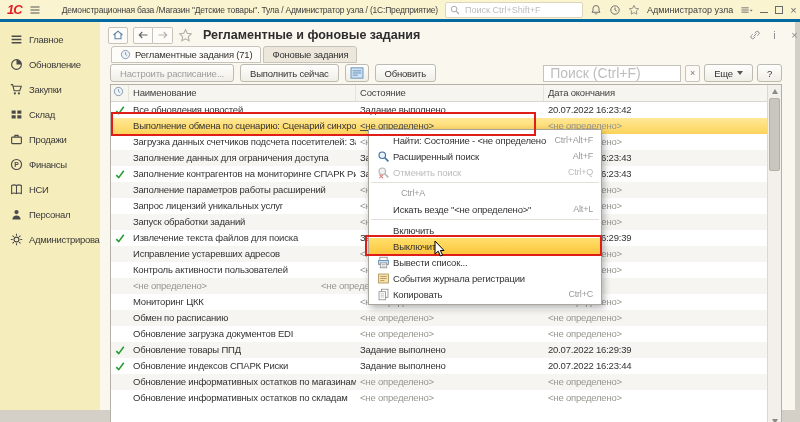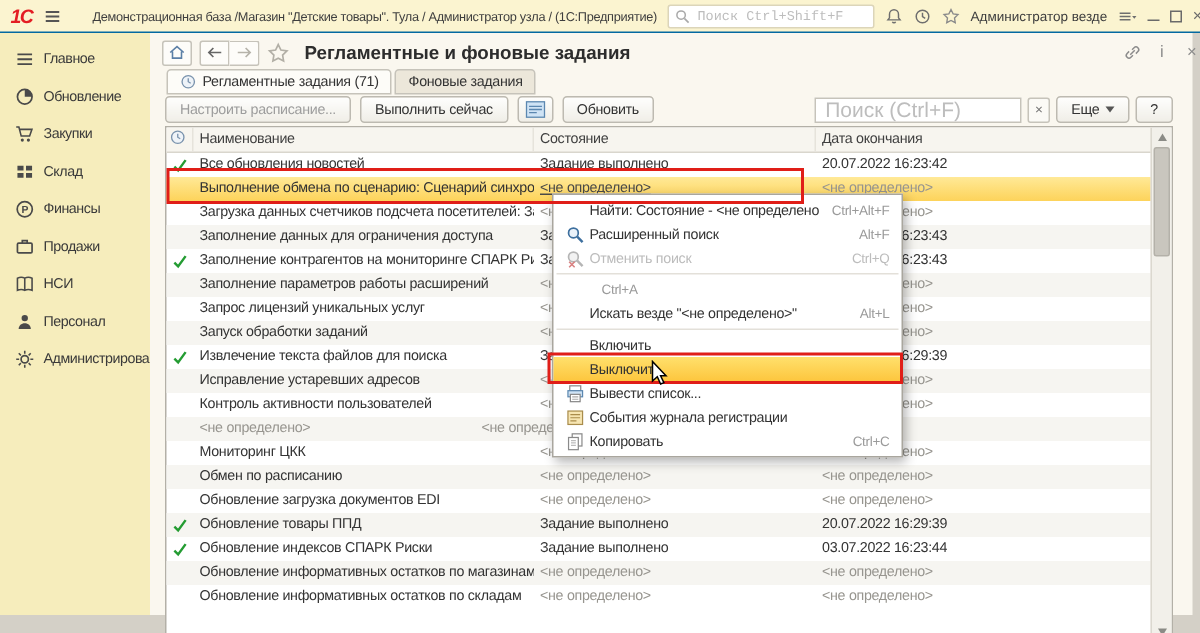--- a/index.html
+++ b/index.html
@@ -1,27 +1,27 @@
 <!DOCTYPE html>
 <html><head>
 <meta charset="utf-8">
 <style>
   html,body{margin:0;padding:0;width:800px;height:422px;overflow:hidden;
     font-family:"Liberation Sans","DejaVu Sans",sans-serif;background:#d4d0c7;position:relative}
   *{box-sizing:border-box}
   svg{display:block}
   
   .titlebar{position:absolute;left:0;top:0;width:800px;height:22px;background:#fbf4d0;
-    border-bottom:1px solid #0369a1;display:flex;align-items:center;gap:7px;padding:0 7px;z-index:5}
+    border-bottom:3px solid #0369a1;display:flex;align-items:center;gap:7px;padding:0 7px;z-index:5}
   .logo{color:#e31d23;font-weight:bold;font-style:italic;font-size:13px;letter-spacing:-1px}
   .tb-burger{width:14px;height:14px;display:flex;align-items:center;justify-content:center}
   .tb-title{font-size:8.5px;letter-spacing:-.2px;color:#3e3e3e;margin-left:14px;white-space:nowrap}
   .tb-search{margin-left:auto;display:flex;align-items:center;background:#fff;border:1px solid #dcd5b9;
     border-radius:2px;height:16px;width:138px;padding:0 4px;gap:3px}
-  .tb-search input{border:0;outline:0;flex:1;font-size:9px;color:#333;background:transparent;font-family:Liberation Mono, monospace;min-width:0}
+  .tb-search input{border:0;outline:0;flex:1;font-size:9px;color:#333;background:transparent;font-family:Liberation Sans, sans-serif;min-width:0}
   .tb-search input::placeholder{color:#bdbdbd}
   .tb-ico{width:16px;height:15px;display:flex;align-items:center;justify-content:center}
   .tb-user{font-size:9px;color:#3e3e3e;white-space:nowrap}
   .winctl{width:15px;height:15px;display:flex;align-items:center;justify-content:center;color:#6a6a6a;font-size:11px}
   .maxbox{width:8px;height:8px;border:1px solid #6a6a6a}
   .minline{width:8px;height:1px;background:#6a6a6a;margin-top:6px}
   
   .sidebar{position:absolute;left:0;top:22px;width:100px;height:388px;background:#f6edbc;padding-top:5px}
   .side-item{display:flex;align-items:center;gap:6px;height:25px;padding-left:9px;font-size:9.5px;
     letter-spacing:-.3px;color:#3a3a3a;white-space:nowrap;cursor:default}
@@ -123,21 +123,21 @@
     <svg width="12" height="12" viewBox="0 0 16 16">
         <circle cx="8" cy="8" r="5.6" fill="none" stroke="#6e6e6e" stroke-width="1.3"></circle>
         <path d="M8 4.6V8l2.4 1.6" fill="none" stroke="#6e6e6e" stroke-width="1.3"></path>
       </svg>
   </span>
   <span class="tb-ico">
     <svg width="12" height="12" viewBox="0 0 16 16">
         <path d="M8 1.8l1.9 3.9 4.3.6-3.1 3 .7 4.2L8 11.5l-3.8 2 .7-4.2-3.1-3 4.3-.6z" fill="none" stroke="#8a8a8a" stroke-width="1.2"></path>
       </svg>
   </span>
-  <span class="tb-user">Администратор везде</span>
+  <span class="tb-user">Администратор узла</span>
   <span class="tb-ico">
     <svg width="13" height="12" viewBox="0 0 18 16">
         <path d="M2 5h10M2 8h10M2 11h10" stroke="#6e6e6e" stroke-width="1.3" fill="none"></path>
         <path d="M13.5 7.5h4l-2 2.6z" fill="#6e6e6e"></path>
       </svg>
   </span>
   <span class="winctl">
       <span class="minline"></span>
     </span>
   <span class="winctl">
@@ -179,34 +179,34 @@
         <span class="side-ico">
           <svg width="13" height="13" viewBox="0 0 16 16">
             <path d="M2 3h5v4H2zM9 3h5v4H9zM2 9h5v4H2zM9 9h5v4H9z" fill="#4a4a4a"></path>
           </svg>
         </span>
         <span>Склад</span>
       </div>
       <div class="side-item">
         <span class="side-ico">
           <svg width="13" height="13" viewBox="0 0 16 16">
+            <rect x="2" y="5" width="12" height="8" rx="1" fill="none" stroke="#4a4a4a" stroke-width="1.4"></rect>
+            <path d="M6 5V3h4v2" fill="none" stroke="#4a4a4a" stroke-width="1.4"></path>
+          </svg>
+        </span>
+        <span>Продажи</span>
+      </div>
+      <div class="side-item">
+        <span class="side-ico">
+          <svg width="13" height="13" viewBox="0 0 16 16">
             <circle cx="8" cy="8" r="6.2" fill="none" stroke="#4a4a4a" stroke-width="1.4"></circle>
             <text x="8" y="11" font-size="8.5" text-anchor="middle" fill="#4a4a4a" font-family="inherit" font-weight="bold">Р</text>
           </svg>
         </span>
         <span>Финансы</span>
-      </div>
-      <div class="side-item">
-        <span class="side-ico">
-          <svg width="13" height="13" viewBox="0 0 16 16">
-            <rect x="2" y="5" width="12" height="8" rx="1" fill="none" stroke="#4a4a4a" stroke-width="1.4"></rect>
-            <path d="M6 5V3h4v2" fill="none" stroke="#4a4a4a" stroke-width="1.4"></path>
-          </svg>
-        </span>
-        <span>Продажи</span>
       </div>
       <div class="side-item">
         <span class="side-ico">
           <svg width="13" height="13" viewBox="0 0 16 16">
             <path d="M8 3C6.2 2.1 4 2.1 2 3v10c2-.9 4.2-.9 6 0 1.8-.9 4-.9 6 0V3c-2-.9-4.2-.9-6 0zM8 3v10" fill="none" stroke="#4a4a4a" stroke-width="1.3"></path>
           </svg>
         </span>
         <span>НСИ</span>
       </div>
       <div class="side-item">
@@ -428,21 +428,21 @@
         <span class="td c3">20.07.2022 16:29:39</span>
       </div>
       <div class="trow">
         <span class="td c0">
           <svg width="11" height="11" viewBox="0 0 16 16">
             <path d="M2 9l4 4 8-11" stroke="#249c32" stroke-width="2.6" fill="none"></path>
           </svg>
         </span>
         <span class="td c1">Обновление индексов СПАРК Риски</span>
         <span class="td c2">Задание выполнено</span>
-        <span class="td c3">03.07.2022 16:23:44</span>
+        <span class="td c3">20.07.2022 16:23:44</span>
       </div>
       <div class="trow">
         <span class="td c0"></span>
         <span class="td c1">Обновление информативных остатков по магазинам</span>
         <span class="td c2 dim">&lt;не определено&gt;</span>
         <span class="td c3 dim">&lt;не определено&gt;</span>
       </div>
       <div class="trow">
         <span class="td c0"></span>
         <span class="td c1">Обновление информативных остатков по складам</span>

